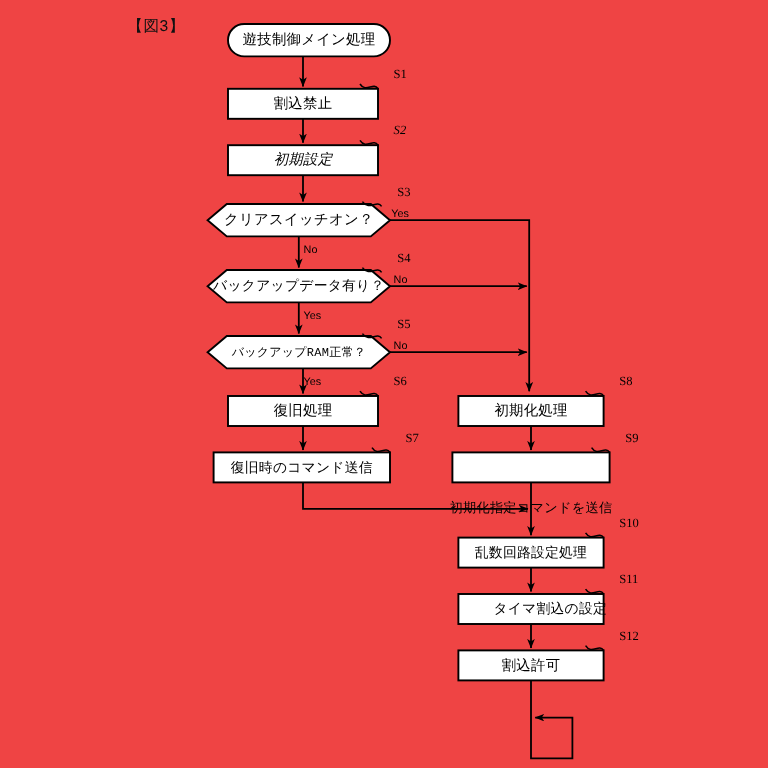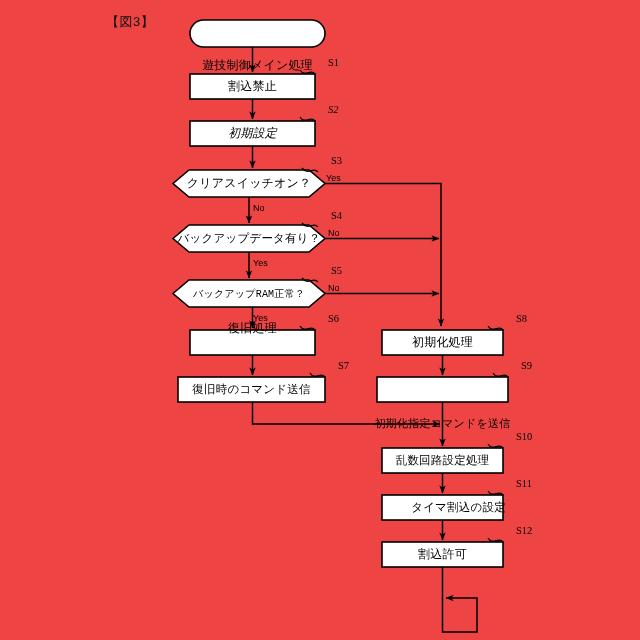--- a/index.html
+++ b/index.html
@@ -135,28 +135,28 @@
       <path d="M315,330 C311,324 305,334 300,326"></path>
       <path d="M325,377 C321,371 315,381 310,373"></path>
       <path d="M503,330 C499,324 493,334 488,326"></path>
       <path d="M508,377 C504,371 498,381 493,373"></path>
       <path d="M503,448 C499,442 493,452 488,444"></path>
       <path d="M503,495 C499,489 493,499 488,491"></path>
       <path d="M503,542 C499,536 493,546 488,538"></path>
     </g>
   </svg>
 
-  <div class="node-text" style="left:190px; top:20px; width:135px; height:27px;margin-top:32px;">遊技制御メイン処理</div>
+  <div class="node-text" style="left:190px; top:20px; width:135px; height:27px;">遊技制御メイン処理</div>
 
   <div class="node-text" style="left:190px; top:74px; width:125px; height:25px;">割込禁止</div>
   <div class="node-text" style="left:190px; top:121px; width:125px; height:25px;font-style:italic;">初期設定</div>
   <div class="node-text" style="left:178px; top:225px; width:142px; height:27px; font-size:11.5px;">バックアップデータ有り？</div>
   <div class="node-text" style="left:178px; top:170px; width:142px; height:27px;">クリアスイッチオン？</div>
   <div class="node-text" style="left:178px; top:280px; width:142px; height:27px; font-size:10px;font-family:Liberation Mono, monospace;">バックアップRAM正常？</div>
-  <div class="node-text" style="left:190px; top:316px; width:125px; height:25px;">復旧処理</div>
+  <div class="node-text" style="left:190px; top:330px; width:125px; height:25px;">復旧処理</div>
   <div class="node-text" style="left:178px; top:377px; width:147px; height:25px; font-size:11.5px;">復旧時のコマンド送信</div>
 
   <div class="node-text" style="left:382px; top:330px; width:121px; height:25px;">初期化処理</div>
   <div class="node-text" style="left:377px; top:377px; width:131px; height:25px; font-size:11px;margin-top:34px;">初期化指定コマンドを送信</div>
   <div class="node-text" style="left:382px; top:448px; width:121px; height:25px; font-size:11.5px;">乱数回路設定処理</div>
   <div class="node-text" style="left:382px; top:495px; width:121px; height:25px; font-size:11.5px;padding-left:16px;">タイマ割込の設定</div>
   <div class="node-text" style="left:382px; top:542px; width:121px; height:25px;">割込許可</div>
 
   <div class="edge-label" style="left:326px; top:173px;">Yes</div>
   <div class="edge-label" style="left:253px; top:203px;">No</div>

